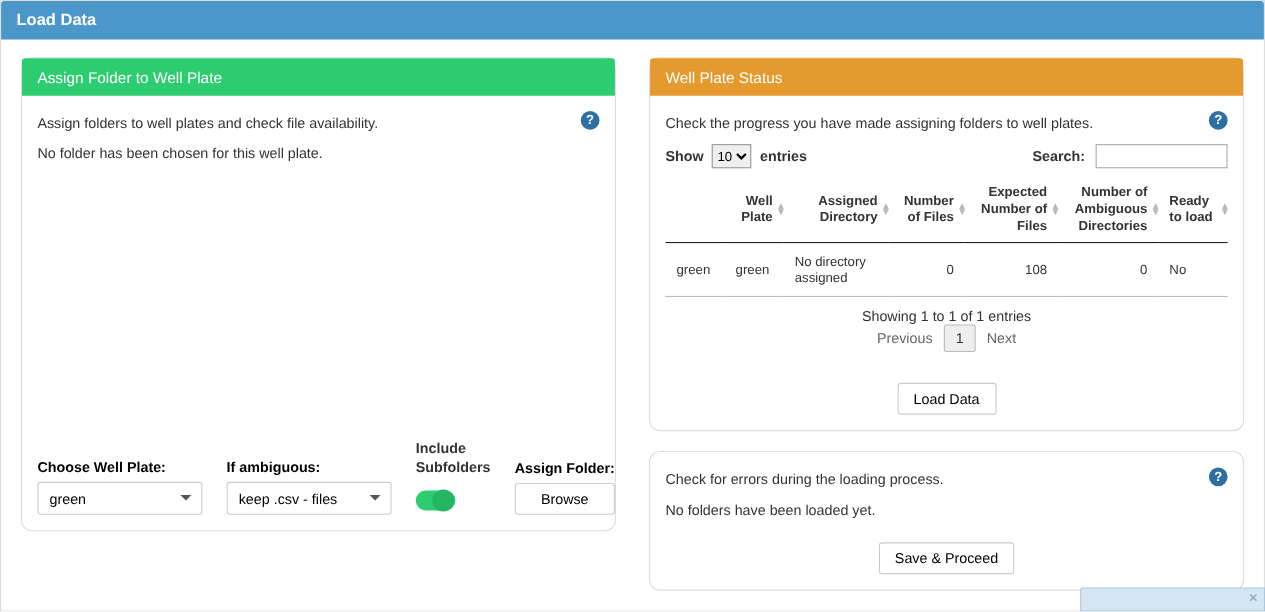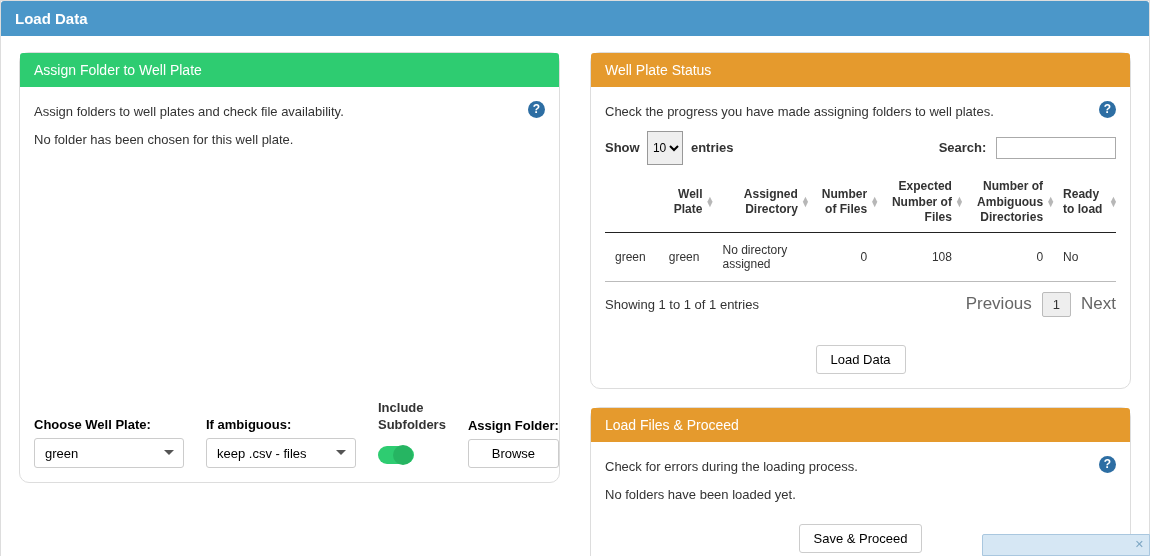--- a/index.html
+++ b/index.html
@@ -22,33 +22,33 @@
   .form-col { display: flex; flex-direction: column; gap: 6px; }
   .form-label { font-size: 13px; font-weight: 600; color: #000000; white-space: nowrap; }
   .form-select { width: 150px; height: 30px; border: 1px solid #ccc; border-radius: 3px; background: #fff; padding: 0 22px 0 10px; font-size: 13px; appearance: none; position: relative; }
   .select-wrap { position: relative; }
   .select-wrap::after { content: ""; position: absolute; right: 10px; top: 50%; transform: translateY(-30%); border: 5px solid transparent; border-top-color: #555; pointer-events: none; }
   .toggle { width: 36px; height: 18px; border-radius: 10px; background: #2ecc71; position: relative; margin-top: 6px; cursor: pointer; margin-bottom: 4px; }
   .toggle::after { content: ""; position: absolute; right: 1px; top: -1px; width: 20px; height: 20px; border-radius: 50%; background: #26b562; }
   .btn { background: #fff; border: 1px solid #ccc; border-radius: 3px; padding: 6px 14px; font-size: 13px; cursor: pointer; }
   .status-body { font-size: 13px; }
   .dt-controls { display: flex; justify-content: space-between; align-items: center; margin: 8px 0 8px 0; }
-  .dt-length select { border: 1px solid #999; height: 34px; font-size: 12px; margin: 0 4px; text-align: right;}
+  .dt-length select { border: 1px solid #999; height: 22px; font-size: 12px; margin: 0 4px;}
   .dt-search input { border: 1px solid #aaa; height: 22px; width: 120px; margin-left: 6px; padding: 0 4px; font-size: 12px;}
   table.dataTable { width: 100%; border-collapse: collapse; font-size: 12px; }
   table.dataTable th { text-align: right; padding: 6px 10px; font-weight: 600; border-bottom: 1px solid #222; position: relative; line-height: 1.3; }
   table.dataTable th:first-child { text-align: left; }
   table.dataTable td { padding: 10px 10px; border-bottom: 1px solid #bbb; text-align: right; }
   table.dataTable td:first-child, table.dataTable td:nth-child(2), table.dataTable td:nth-child(3) { text-align: left; }
   table.dataTable td:last-child { text-align: left; }
   .sort-icons { position: absolute; right: -2px; top: 50%; transform: translateY(-50%); display: flex; flex-direction: column; gap: 0px; opacity: 0.35; line-height: 5px; font-size: 9px;}
-  .dt-info-row { display: flex; justify-content: space-between; align-items: center; margin-top: 10px; font-size: 13px; }
+  .dt-info-row { display: flex; justify-content: space-between; align-items: center; margin-top: 10px; font-size: 13px; flex-direction: column; }
   .paginate { display: flex; align-items: center; gap: 10px; }
   .paginate .page-btn { border: 1px solid #bbb; background: #eee; padding: 4px 10px; border-radius: 2px; font-size: 13px;}
-  .paginate a { color: #666; cursor: pointer; font-size: 17px; }
+  .paginate a { color: #666; cursor: pointer; font-size: 13px; }
   .center-btn-row { text-align: center; margin-top: 28px; }
   .toast { position: absolute; bottom: 0; right: 0; width: 168px; background: #d6e7f4; border: 1px solid #a9c7df; padding: 10px 12px; font-size: 12px; color: #3b6b8f; line-height: 1.4; border-radius: 2px 0 0 0;}
   .toast-x { position: absolute; top: 2px; right: 5px; color: #7da7c4; cursor: pointer; font-size: 11px;}
   .form-label-2 { font-size: 13px; font-weight: 600; color: #333; white-space: normal; max-width:78px; line-height:1.3;}
 </style>
 </head>
 <body>
 
 <div class="panel outer-panel">
   <div class="panel-header blue-bg">
@@ -169,23 +169,20 @@
             </div>
           </div>
 
           <div class="center-btn-row">
             <button class="btn">Load Data</button>
           </div>
         </div>
       </div>
 
       <div class="panel">
-        <div class="panel-header orange-bg">
-          <span>Load Files &amp; Proceed</span>
-        </div>
         <div class="panel-body">
           <span class="help-icon">?</span>
           <div class="desc-text">Check for errors during the loading process.</div>
           <div class="desc-text subtext">No folders have been loaded yet.</div>
           <div class="center-btn-row" style="margin-top:18px;">
             <button class="btn">Save &amp; Proceed</button>
           </div>
         </div>
       </div>
     </div>

